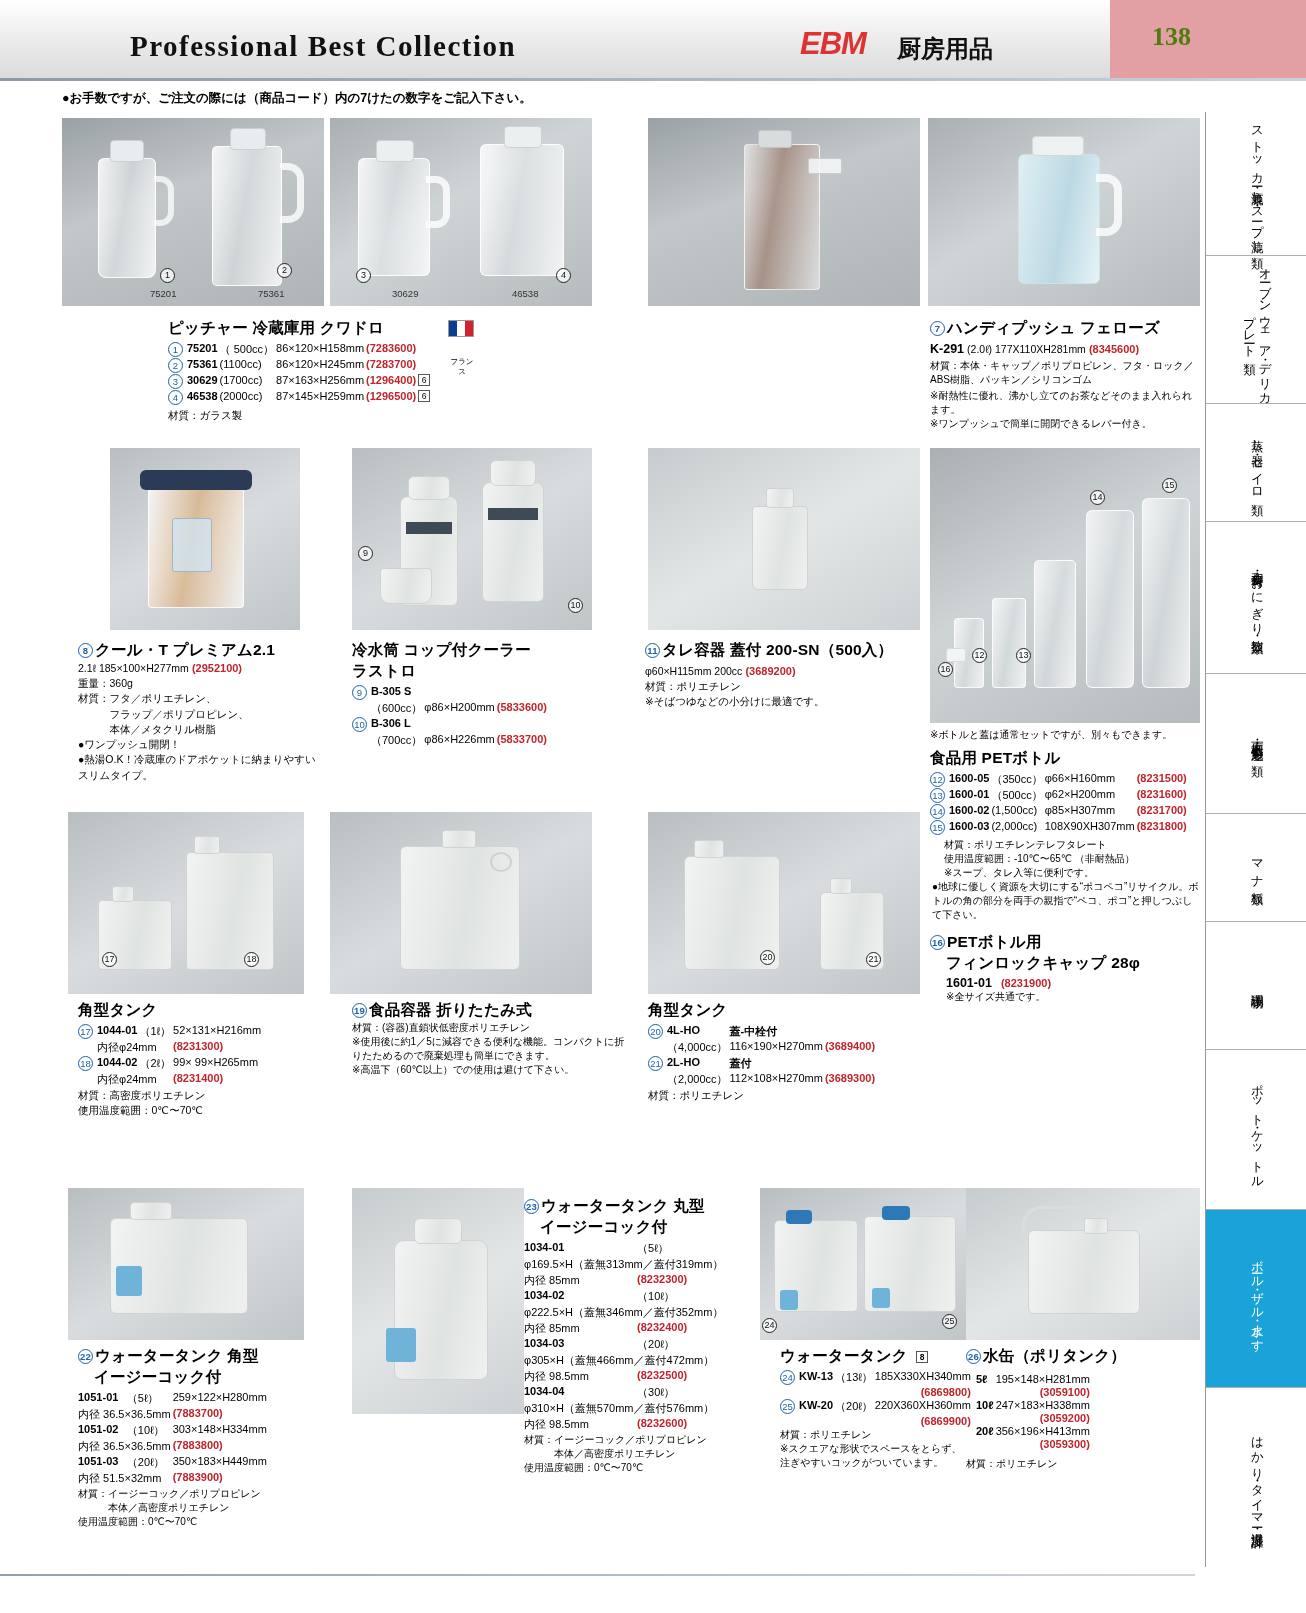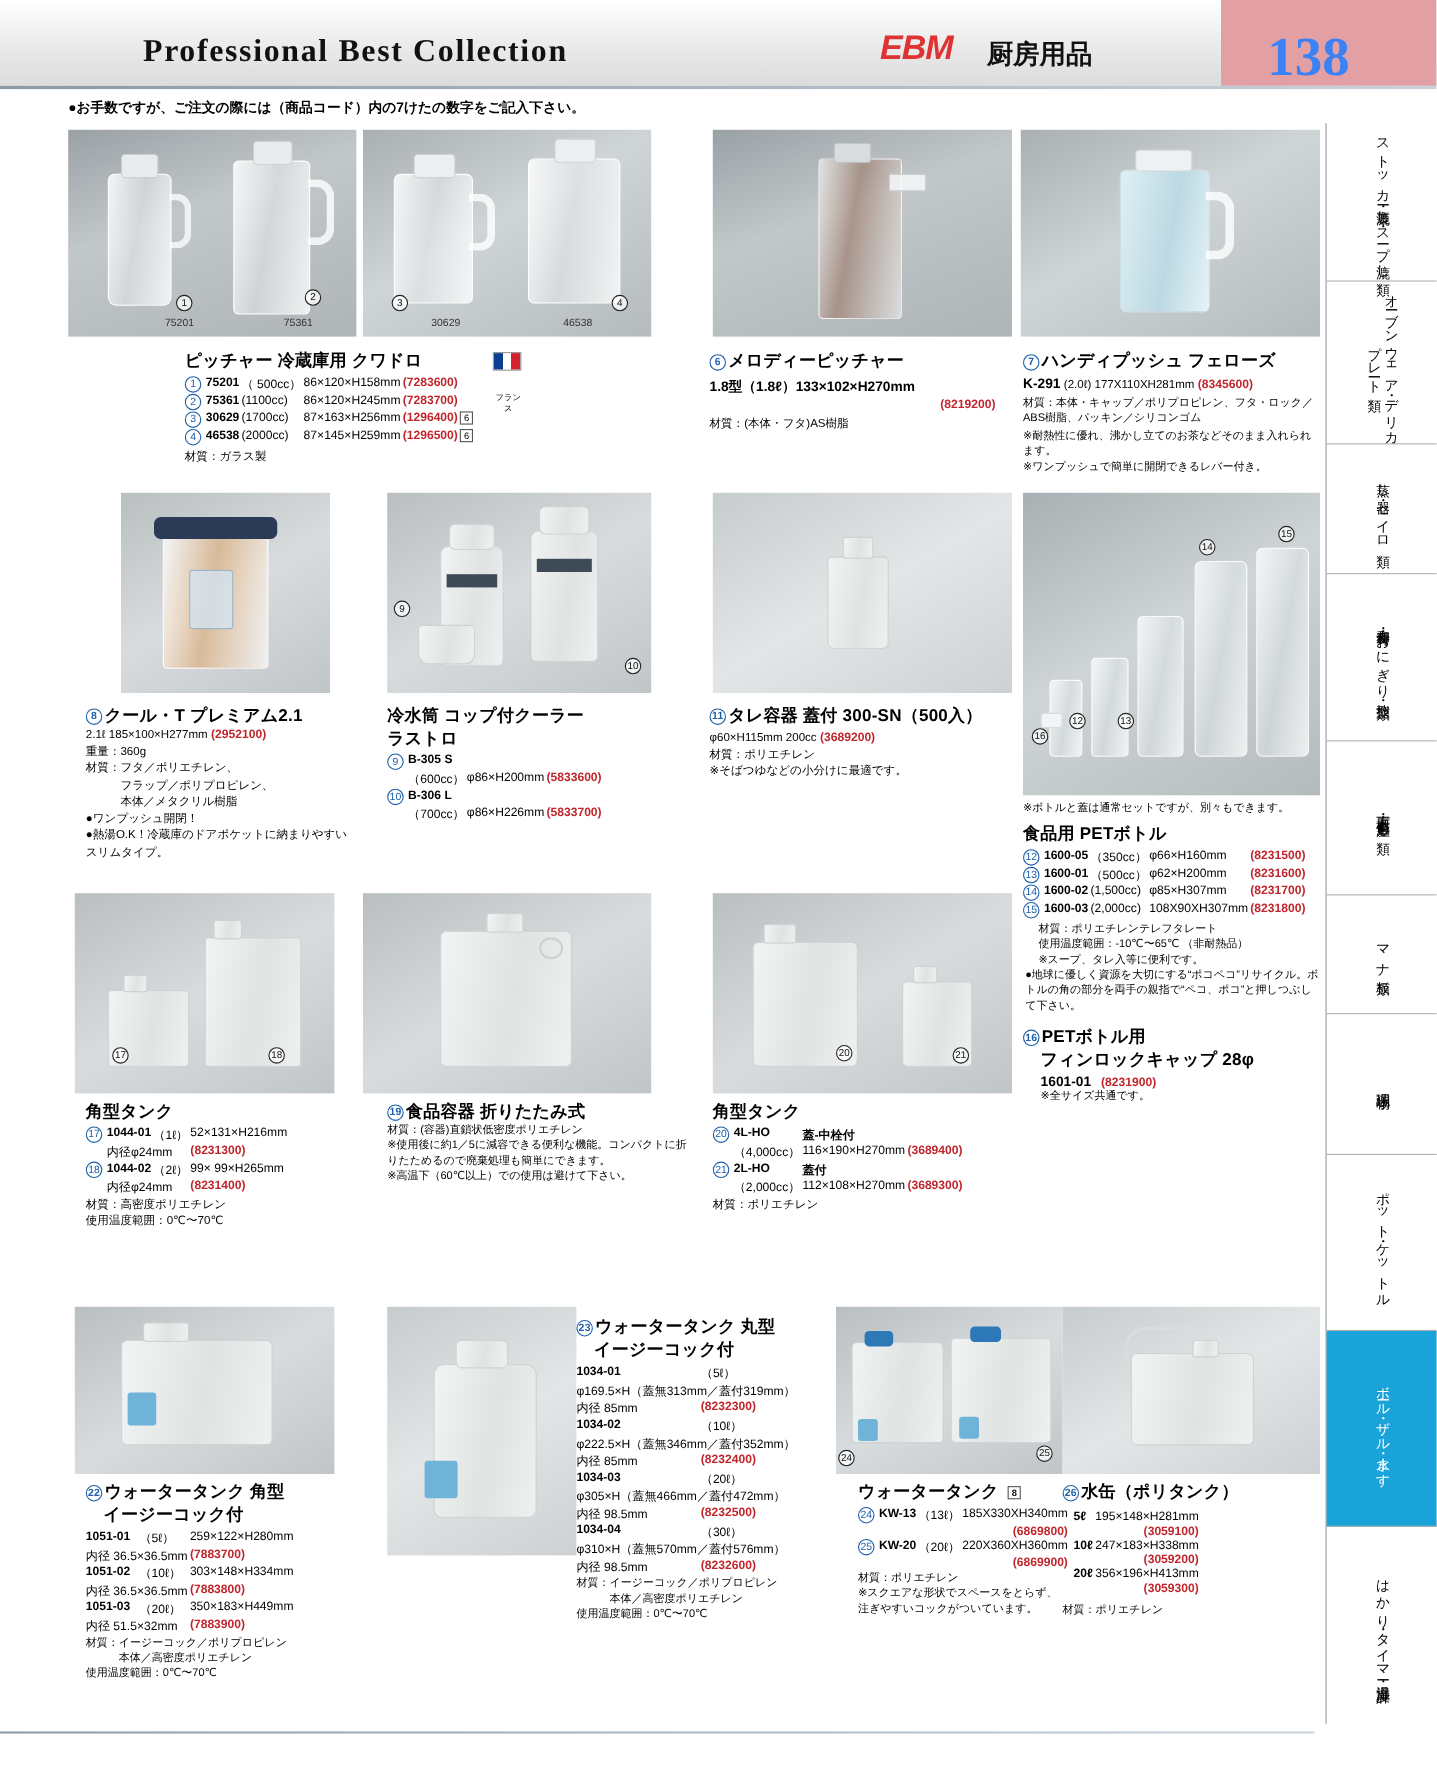--- a/index.html
+++ b/index.html
@@ -18,22 +18,22 @@
      background:linear-gradient(#ffffff,#e8e8e8 60%,#dcdcdc); }
   .header-rule { position:absolute; left:0; top:78px; width:1306px; height:3px;
      background:linear-gradient(90deg,#8d9aa6,#c9d2da); }
   .title { position:absolute; left:130px; top:30px; font-size:29px; font-weight:bold;
      letter-spacing:1.5px; font-family:"Liberation Serif","DejaVu Serif",serif; color:#111; }
   .ebm { position:absolute; left:800px; top:26px; font-size:31px; font-weight:bold;
      font-style:italic; color:#d33; letter-spacing:-1px; }
   .ebm-sub { position:absolute; left:897px; top:33px; font-size:24px; font-weight:bold; color:#111; }
   .pagenum-box { position:absolute; left:1110px; top:0; width:196px; height:78px;
      background:#e2a0a4; }
-  .pagenum { position:absolute; left:1152px; top:22px; font-size:50px; font-weight:bold;
-     color:#3b82f6; font-family:"Liberation Serif","DejaVu Serif",serif; }
+  .pagenum { position:absolute; left:1152px; top:22px; font-size:26px; font-weight:bold;
+     color:#4d7c0f; font-family:"Liberation Serif","DejaVu Serif",serif; }
 
   .notice { position:absolute; left:62px; top:90px; font-size:12.5px; font-weight:bold; }
 
   
   .tabs { position:absolute; left:1205px; top:112px; width:101px; height:1455px;
      border-left:1px solid #999; }
   .tab { position:absolute; left:0; width:101px; border-bottom:1px solid #b0b0b0;
      display:flex; align-items:center; justify-content:center; }
   .tab span { writing-mode:vertical-rl; text-orientation:upright;
      font-size:12.5px; letter-spacing:1px; line-height:1.25; text-align:center; }
@@ -207,30 +207,20 @@
       </tr>
     </tbody>
       </table>
     <div class="sm" style="margin-top:2px;">材質：ガラス製</div>
   </div>
   <div class="blk" style="left:448px;top:320px;width:30px;">
     <div class="flag"></div>
     <div class="flagcap">フランス</div>
   </div>
 
-  <div class="blk" style="left:645px;top:318px;width:280px;">
-    <div class="hd">
-      <span class="num">6</span><span>メロディーピッチャー</span>
-    </div>
-    <div style="margin-top:4px;">
-      <span class="mdl">1.8型（1.8ℓ）133×102×H270mm</span>
-    </div>
-    <div class="code" style="text-align:right;width:260px;margin-top:2px;">(8219200)</div>
-    <div class="sm" style="margin-top:4px;">材質：(本体・フタ)AS樹脂</div>
-  </div>
 
   <div class="blk" style="left:930px;top:318px;width:270px;">
     <div class="hd">
       <span class="num">7</span><span>ハンディプッシュ フェローズ</span>
     </div>
     <div style="margin-top:3px;">
       <span class="mdl">K-291</span>
       <span class="sm">(2.0ℓ) 177X110XH281mm</span>
       <span class="code">(8345600)</span>
     </div>
@@ -316,21 +306,21 @@
         <td>（700cc）</td>
         <td>φ86×H226mm</td>
         <td class="c">(5833700)</td>
       </tr>
     </tbody>
       </table>
   </div>
 
   <div class="blk" style="left:645px;top:640px;width:280px;">
     <div class="hd">
-      <span class="num">11</span><span>タレ容器 蓋付 300-SN（500入）</span>
+      <span class="num">11</span><span>タレ容器 蓋付 200-SN（500入）</span>
     </div>
     <div style="margin-top:3px;">
       <span class="sm">φ60×H115mm 200cc</span>
       <span class="code">(3689200)</span>
     </div>
     <div class="sm">材質：ポリエチレン</div>
     <div class="sm">※そばつゆなどの小分けに最適です。</div>
   </div>
 
   <div class="blk" style="left:930px;top:728px;width:270px;">

